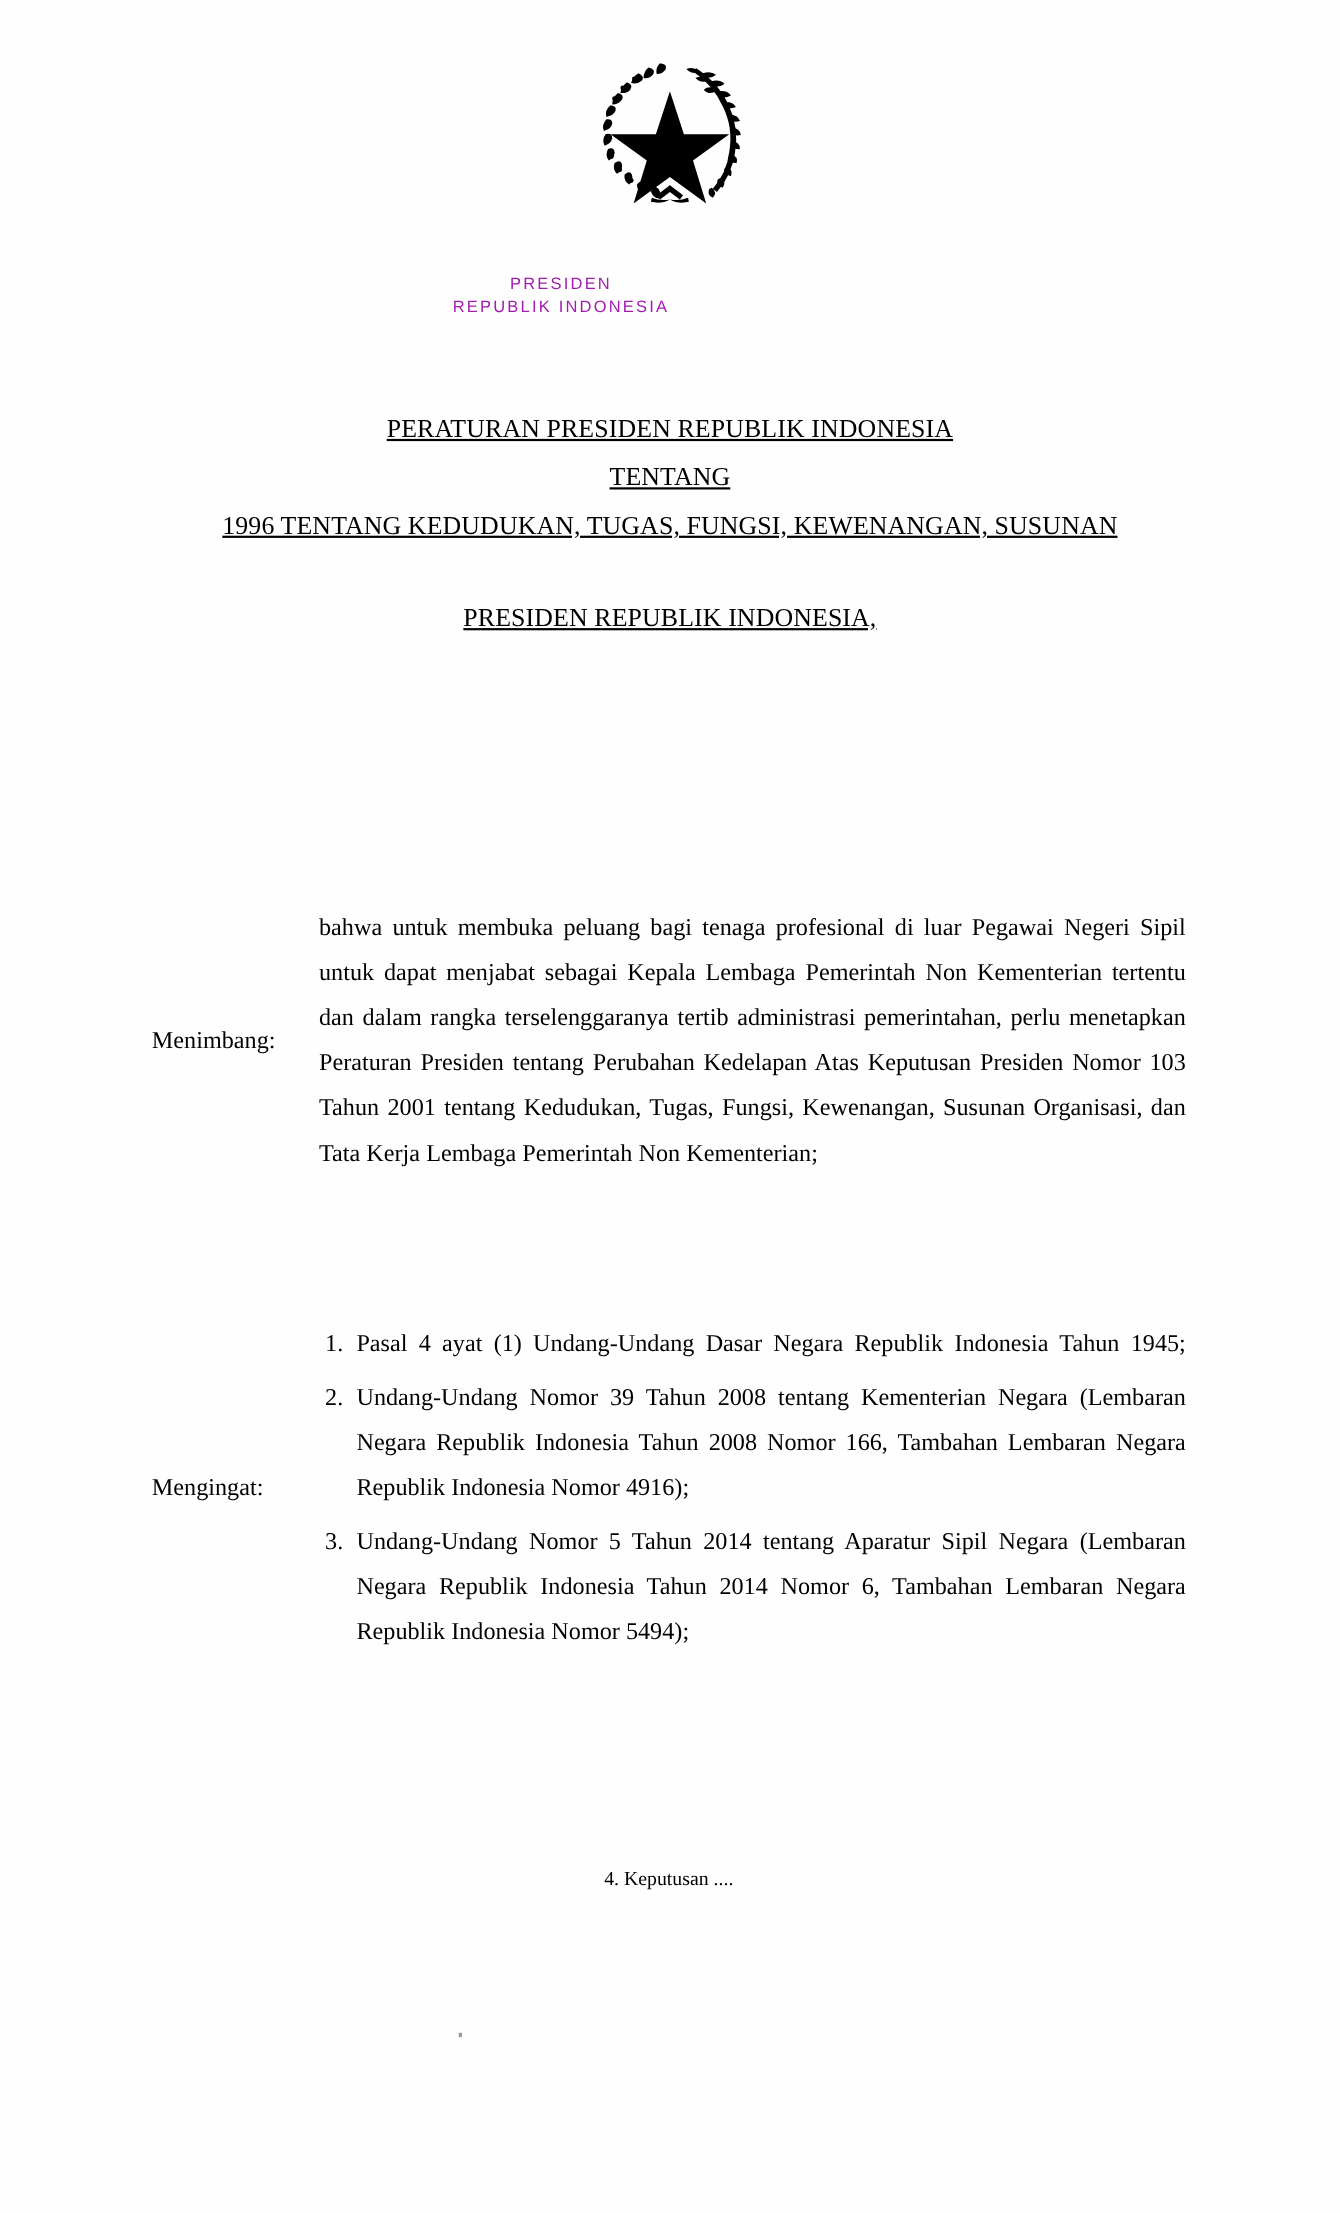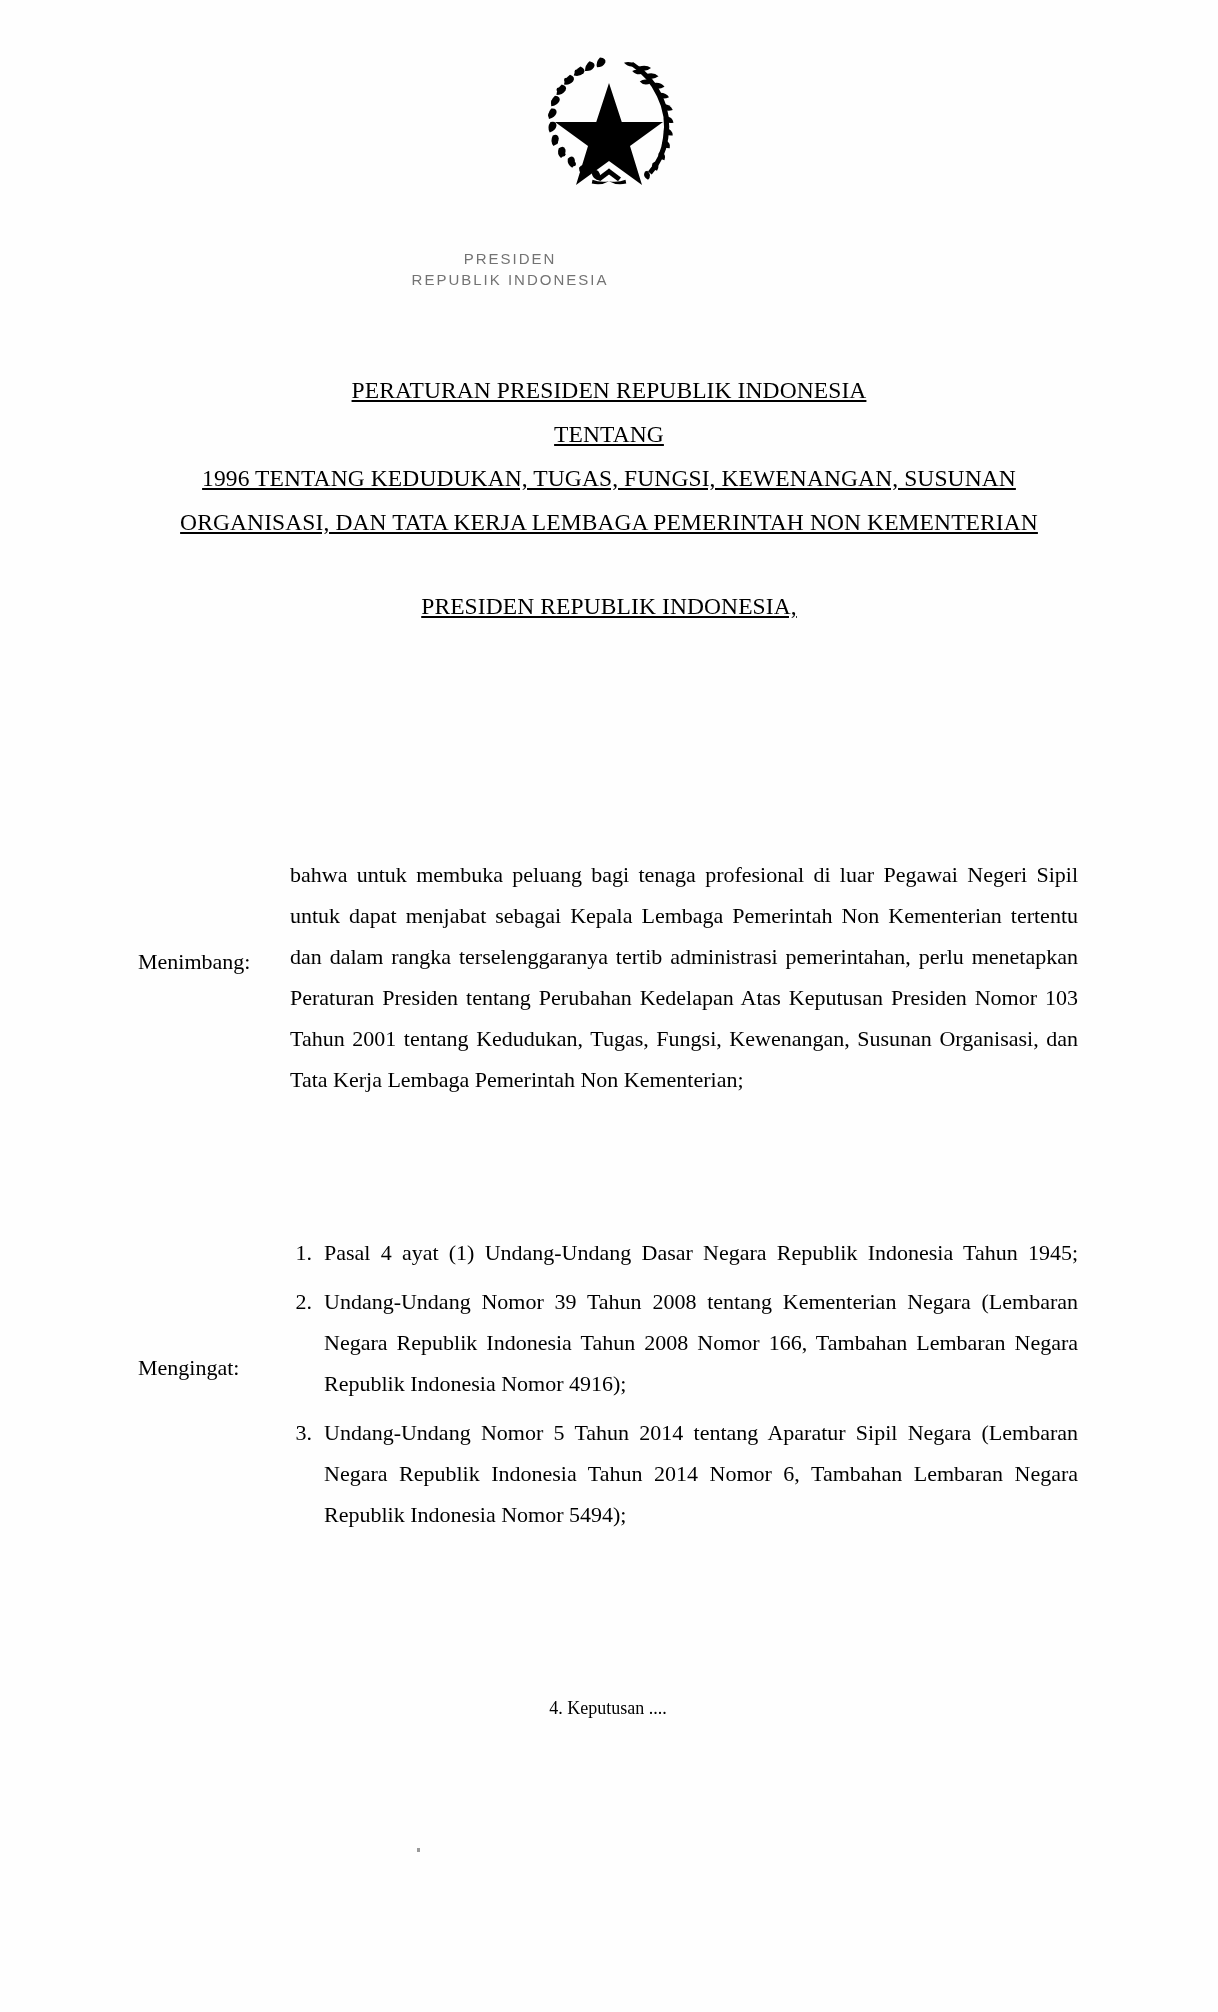--- a/index.html
+++ b/index.html
@@ -41,21 +41,21 @@
   .header-caption {
     position: absolute;
     top: 248px;
     left: 0;
     width: 1020px;
     text-align: center;
     font-family: "Liberation Sans", "DejaVu Sans", sans-serif;
     font-size: 15px;
     letter-spacing: 2.0px;
     line-height: 21px;
-    color: #737373;
+    color: #a21caf;
   }
   .header-caption div { white-space: pre; }
 
   
   .title-block {
     position: absolute;
     top: 368px;
     left: 96px;
     width: 1026px;
     text-align: center;
@@ -86,21 +86,20 @@
     white-space: nowrap;
     font-size: 22px;
     line-height: 41px;
   }
   .content {
     flex: 1 1 auto;
     text-align: justify;
     text-justify: inter-word;
     font-size: 22px;
     line-height: 41px;
-    margin-top: 32px;
   }
   .content p {
     margin: 0;
     text-align: justify;
     text-align-last: left;
   }
 
   
   .num-row {
     display: flex;
@@ -212,21 +211,20 @@
 
   <div class="header-caption">
     <div>PRESIDEN</div>
     <div>REPUBLIK INDONESIA</div>
   </div>
 
   <div class="title-block">
     <div class="ln">PERATURAN PRESIDEN REPUBLIK INDONESIA</div>
     <div class="ln">TENTANG</div>
     <div class="ln">1996 TENTANG KEDUDUKAN, TUGAS, FUNGSI, KEWENANGAN, SUSUNAN</div>
-    <div class="ln">ORGANISASI, DAN TATA KERJA LEMBAGA PEMERINTAH NON KEMENTERIAN</div>
     <div class="gap-sm"></div>
     <div class="gap-sm"></div>
     <div class="ln">PRESIDEN REPUBLIK INDONESIA,</div>
   </div>
 
   <div class="body-block" style="top:822px;">
     <div class="row">
       <div class="label">Menimbang:</div>
       <div class="content">
         <p>bahwa untuk membuka peluang bagi tenaga profesional di luar Pegawai Negeri Sipil untuk dapat menjabat sebagai Kepala Lembaga Pemerintah Non Kementerian tertentu dan dalam rangka terselenggaranya tertib administrasi pemerintahan, perlu menetapkan Peraturan Presiden tentang Perubahan Kedelapan Atas Keputusan Presiden Nomor 103 Tahun 2001 tentang Kedudukan, Tugas, Fungsi, Kewenangan, Susunan Organisasi, dan Tata Kerja Lembaga Pemerintah Non Kementerian;</p>

